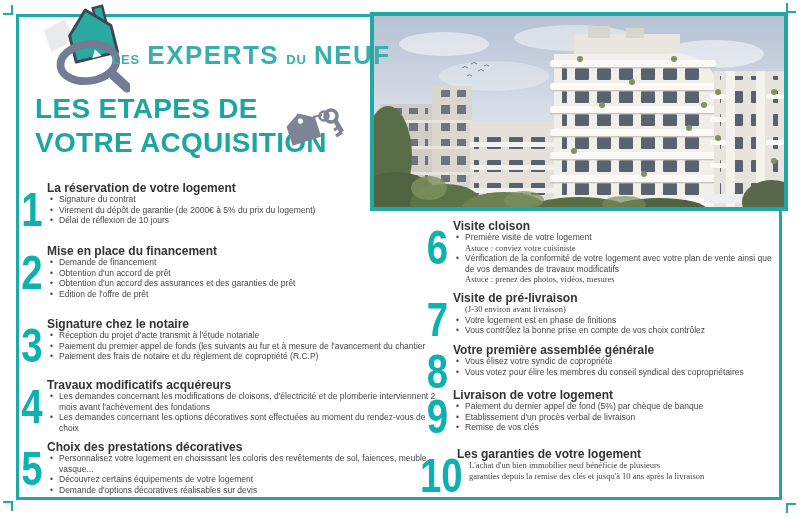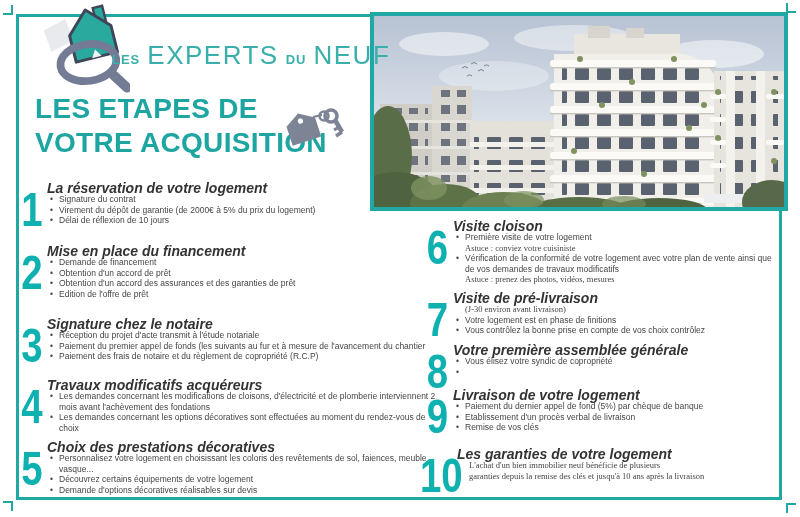--- a/index.html
+++ b/index.html
@@ -12,42 +12,42 @@
   .mark.tl{left:3px;top:5px;border-right:2px solid var(--teal);border-bottom:2px solid var(--teal);}
   .mark.tr{right:4px;top:3px;border-left:2px solid var(--teal);border-bottom:2px solid var(--teal);}
   .mark.bl{left:3px;bottom:6px;border-right:2px solid var(--teal);border-top:2px solid var(--teal);}
   .mark.br{right:4px;bottom:4px;border-left:2px solid var(--teal);border-top:2px solid var(--teal);}
   
   #frame{position:absolute;left:16px;top:14px;width:760px;height:480px;border:3px solid var(--teal);}
   
   #logo-icon{position:absolute;left:38px;top:0px;width:92px;height:96px;z-index:5;}
   #brand{position:absolute;left:112px;top:40px;display:flex;align-items:baseline;z-index:5;}
   .b-small{font-size:13px;font-weight:bold;color:var(--logo-teal);letter-spacing:1px;}
-  .b-big{font-size:26px;font-weight:normal;color:var(--logo-teal);letter-spacing:1.5px;}
+  .b-big{font-size:26px;font-weight:bold;color:var(--logo-teal);letter-spacing:1.5px;}
   .b-sp-l{margin-left:7px;}
   .b-sp-r{margin-right:7px;}
   
   #headline{position:absolute;left:35px;top:92px;z-index:5;color:var(--title-teal);
     font-weight:bold;font-size:28px;line-height:34px;letter-spacing:0.3px;}
   
   #keys-icon{position:absolute;left:279px;top:104px;width:66px;height:48px;z-index:5;}
   
   #photo{position:absolute;left:370px;top:12px;width:410px;height:191px;border:4px solid var(--teal);
     background:#dfe5ec;z-index:4;}
   #photo svg{display:block;width:100%;height:100%;}
   
   .step{position:absolute;display:flex;align-items:flex-start;}
   .step-num{flex:0 0 auto;text-align:right;font-weight:bold;color:var(--num-teal);
     font-size:48px;line-height:40px;margin-top:7px;transform:scaleX(0.8);transform-origin:100% 0;}
   .step.left .step-num{width:26px;}
   .step.right .step-num{width:40px;}
   .step-body{margin-left:5px;}
   .step.left .step-body{width:392px;}
   .step.right .step-body{width:326px;}
-  .step-title{font-size:14px;font-weight:bold;color:#333;line-height:11px;font-style:italic;}
+  .step-title{font-size:12px;font-weight:bold;color:#333;line-height:11px;}
   .item{font-size:8.5px;line-height:10.6px;color:#454545;}
   .item.bullet{display:flex;}
   .item.bullet .dot{flex:0 0 9px;padding-left:3px;color:#454545;}
   .item.plain{margin-left:12px;font-family:Liberation Serif, serif;}
 </style>
 </head>
 <body>
 
 <div id="page">
 
@@ -337,20 +337,21 @@
       <div class="step right" style="left: 408px; top: 345px;">
         <div class="step-num">8</div>
         <div class="step-body">
           <div class="step-title">Votre première assemblée générale</div>
           <div class="item bullet">
             <span class="dot">•</span>
             <span>Vous élisez votre syndic de copropriété</span>
           </div>
           <div class="item bullet">
             <span class="dot">•</span>
+            <span>Vous votez pour élire les membres du conseil syndical des copropriétaires</span>
           </div>
         </div>
       </div>
       <div class="step right" style="left: 408px; top: 390px;">
         <div class="step-num">9</div>
         <div class="step-body">
           <div class="step-title">Livraison de votre logement</div>
           <div class="item bullet">
             <span class="dot">•</span>
             <span>Paiement du dernier appel de fond (5%) par chèque de banque</span>

